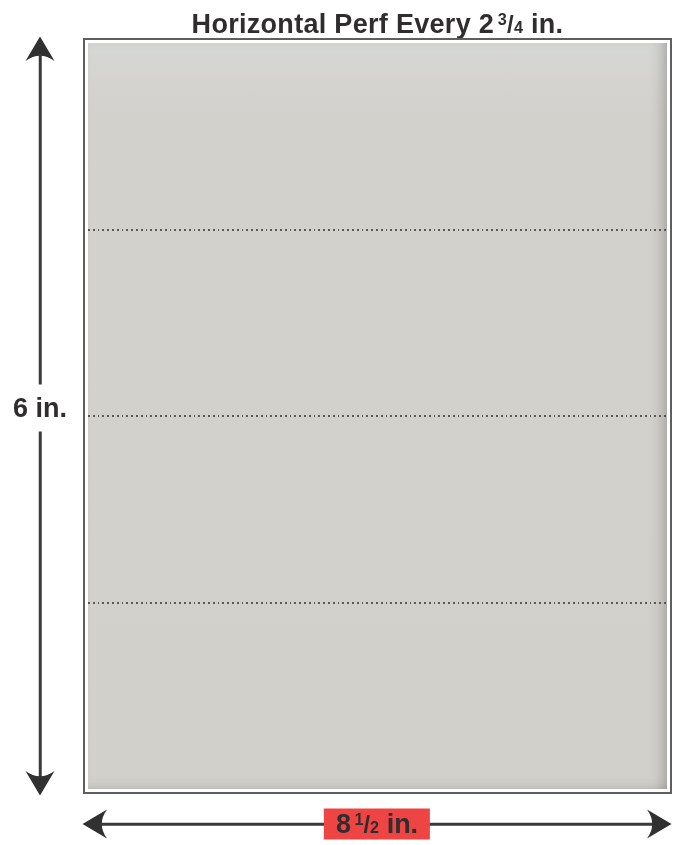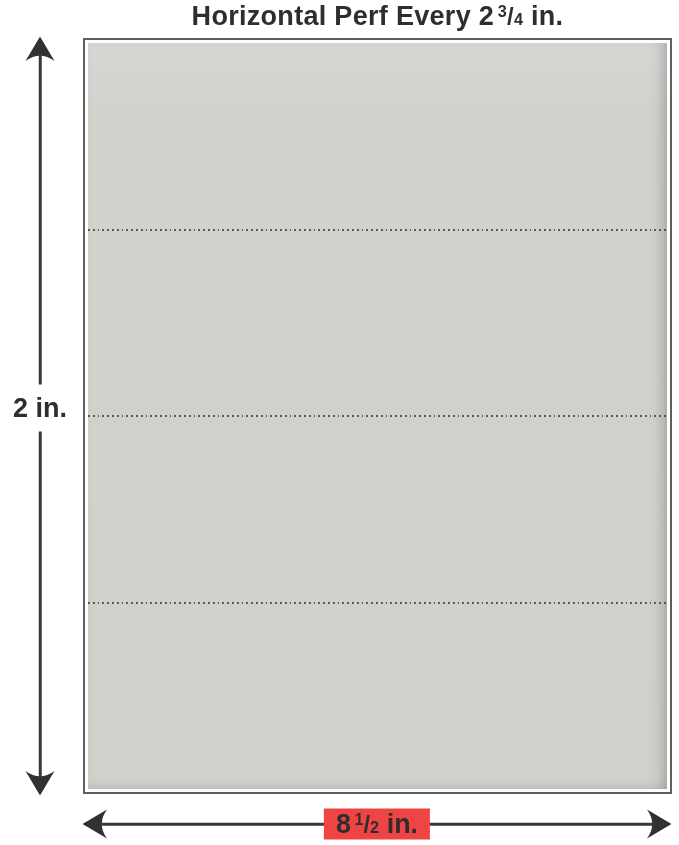--- a/index.html
+++ b/index.html
@@ -7,21 +7,21 @@
     position:relative;
     width:679px;height:845px;
     background:var(--background,#ffffff);
     font-family:"Liberation Sans", sans-serif;
     overflow:hidden;
     color:var(--text,#2f2d2e);
   }
   
   .title{
     position:absolute;left:83px;top:0;width:589px;height:36px;
-    text-align:center;font-size:27px;line-height:32px;font-weight:bold;
+    text-align:center;font-size:27px;line-height:49px;font-weight:bold;
     letter-spacing:0.3px;white-space:nowrap;
   }
   .sup{font-size:60%;position:relative;top:-0.5em;margin-left:0.22em;font-weight:bold;}
   .slash{font-size:88%;font-weight:bold;}
   .sub{font-size:60%;position:relative;top:0.02em;font-weight:bold;}
   
   .sheet{
     position:absolute;left:83px;top:38px;width:589px;height:756px;
     box-sizing:border-box;border:2px solid var(--border,#5f5f5f);
     background:#ffffff;padding:3px;
@@ -82,21 +82,21 @@
   </div>
 
   <div class="vdim">
     <svg class="arrowhead head-up" width="26" height="30" viewBox="0 0 26 30">
         <path d="M25.5 15 L1 0.5 Q11.5 15 1 29.5 Z" fill="#313131"></path>
       </svg>
     <div class="vshaft"></div>
     <svg class="arrowhead head-down" width="26" height="30" viewBox="0 0 26 30">
         <path d="M25.5 15 L1 0.5 Q11.5 15 1 29.5 Z" fill="#313131"></path>
       </svg>
-    <div class="vlabel">2 in.</div>
+    <div class="vlabel">6 in.</div>
   </div>
 
   <div class="hdim">
     <svg class="arrowhead head-left" width="26" height="30" viewBox="0 0 26 30">
         <path d="M25.5 15 L1 0.5 Q11.5 15 1 29.5 Z" fill="#313131"></path>
       </svg>
     <div class="hshaft"></div>
     <svg class="arrowhead head-right" width="26" height="30" viewBox="0 0 26 30">
         <path d="M25.5 15 L1 0.5 Q11.5 15 1 29.5 Z" fill="#313131"></path>
       </svg>

